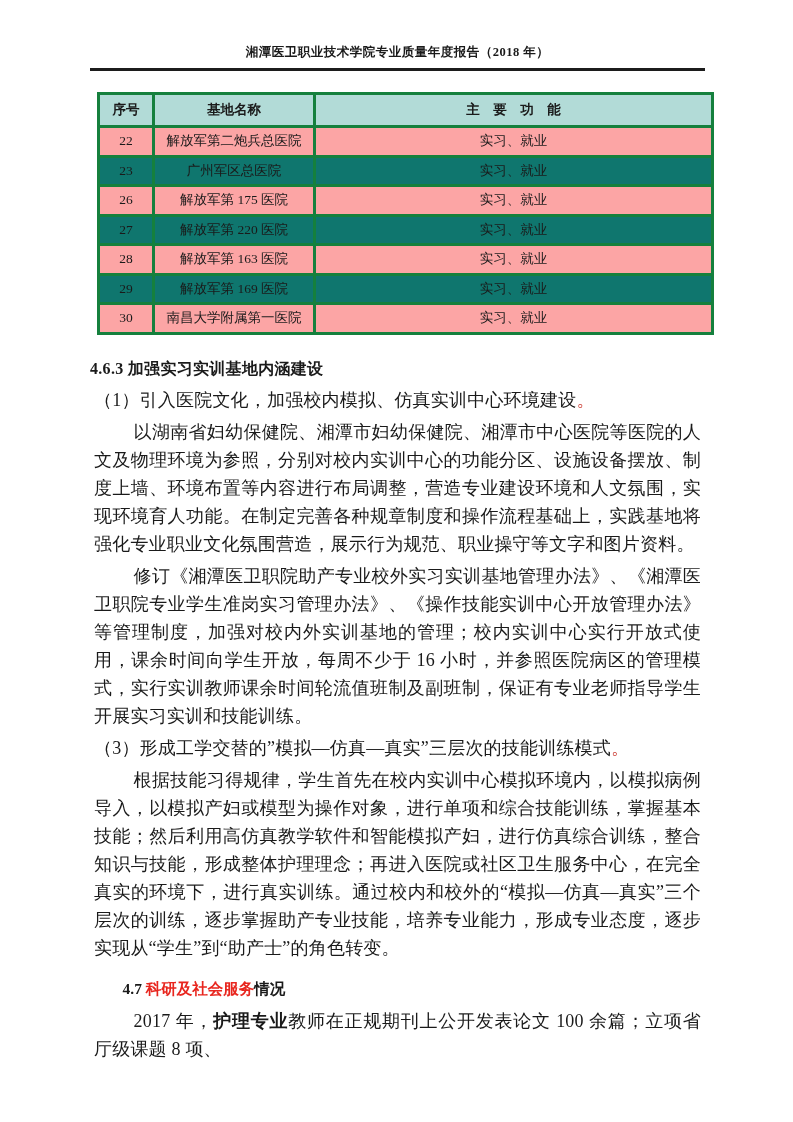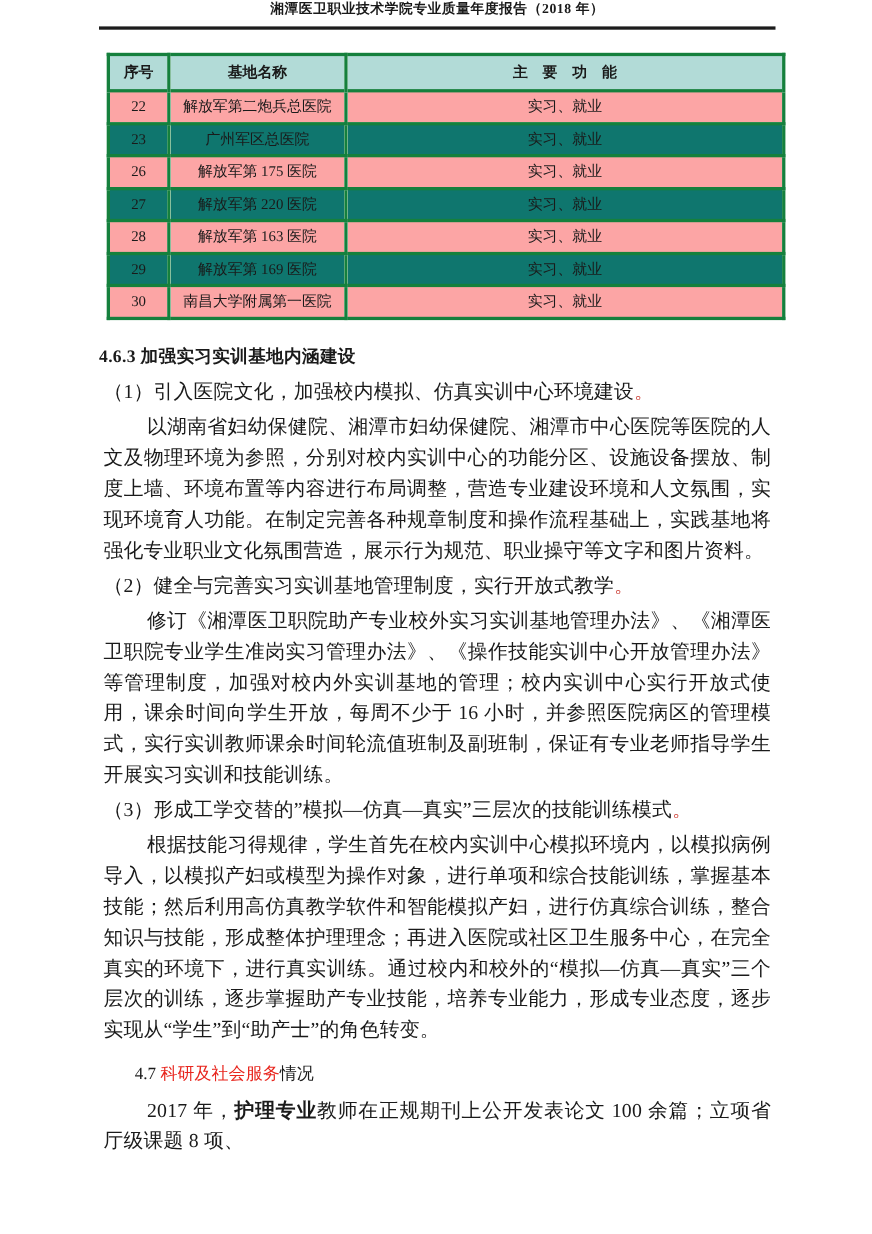--- a/index.html
+++ b/index.html
@@ -13,20 +13,21 @@
     position: relative;
     width: 793px;
     height: 1122px;
     background: #ffffff;
     overflow: hidden;
     box-sizing: border-box;
     padding: 0 88px 0 90px;
   }
   
   .doc-header {
+    padding-top: 44px;
   }
   .doc-header-title {
     text-align: center;
     font-size: 12.5px;
     font-weight: bold;
     letter-spacing: 0.5px;
     line-height: 16px;
   }
   .doc-header-rule {
     margin-top: 8px;
@@ -77,21 +78,21 @@
     line-height: 28px;
     text-align: justify;
     text-justify: inter-ideograph;
     letter-spacing: 0.2px;
   }
   .content p.indent { text-indent: 2.2em; }
   .content p.no-indent { text-indent: 0; }
   .h-sub {
     margin: 13px 0 0 0;
     font-size: 15.5px;
-    font-weight: normal;
+    font-weight: bold;
     line-height: 28px;
     text-indent: 2.1em;
   }
   .seg-red   { color: #c9342a; }
   .seg-bold  { font-weight: bold; }
   .h-sub .seg-red { color: #e8261e; }
 </style>
 </head>
 <body>
 
@@ -151,21 +152,20 @@
           <td>南昌大学附属第一医院</td>
           <td>实习、就业</td>
         </tr>
       </tbody>
   </table>
 
   <div class="content" id="content">
       <div class="h-section"><span>4.6.3 加强实习实训基地内涵建设</span></div>
       <p class="no-indent"><span>（1）引入医院文化，加强校内模拟、仿真实训中心环境建设</span><span class="seg-red">。</span></p>
       <p class="indent"><span>以湖南省妇幼保健院、湘潭市妇幼保健院、湘潭市中心医院等医院的人文及物理环境为参照，分别对校内实训中心的功能分区、设施设备摆放、制度上墙、环境布置等内容进行布局调整，营造专业建设环境和人文氛围，实现环境育人功能。在制定完善各种规章制度和操作流程基础上，实践基地将强化专业职业文化氛围营造，展示行为规范、职业操守等文字和图片资料。</span></p>
-      <p class="no-indent"><span>（2）健全与完善实习实训基地管理制度，实行开放式教学</span><span class="seg-red">。</span></p>
       <p class="indent"><span>修订《湘潭医卫职院助产专业校外实习实训基地管理办法》、《湘潭医卫职院专业学生准岗实习管理办法》、《操作技能实训中心开放管理办法》等管理制度，加强对校内外实训基地的管理；校内实训中心实行开放式使用，课余时间向学生开放，每周不少于 16 小时，并参照医院病区的管理模式，实行实训教师课余时间轮流值班制及副班制，保证有专业老师指导学生开展实习实训和技能训练。</span></p>
       <p class="no-indent"><span>（3）形成工学交替的”模拟—仿真—真实”三层次的技能训练模式</span><span class="seg-red">。</span></p>
       <p class="indent"><span>根据技能习得规律，学生首先在校内实训中心模拟环境内，以模拟病例导入，以模拟产妇或模型为操作对象，进行单项和综合技能训练，掌握基本技能；然后利用高仿真教学软件和智能模拟产妇，进行仿真综合训练，整合知识与技能，形成整体护理理念；再进入医院或社区卫生服务中心，在完全真实的环境下，进行真实训练。通过校内和校外的“模拟—仿真—真实”三个层次的训练，逐步掌握助产专业技能，培养专业能力，形成专业态度，逐步实现从“学生”到“助产士”的角色转变。</span></p>
       <div class="h-sub"><span>4.7 </span><span class="seg-red">科研及社会服务</span><span>情况</span></div>
       <p class="indent"><span>2017 年，</span><span class="seg-bold">护理专业</span><span>教师在正规期刊上公开发表论文 100 余篇；立项省厅级课题 8 项、</span></p>
     </div>
 
 </div>
 
 </body></html>

